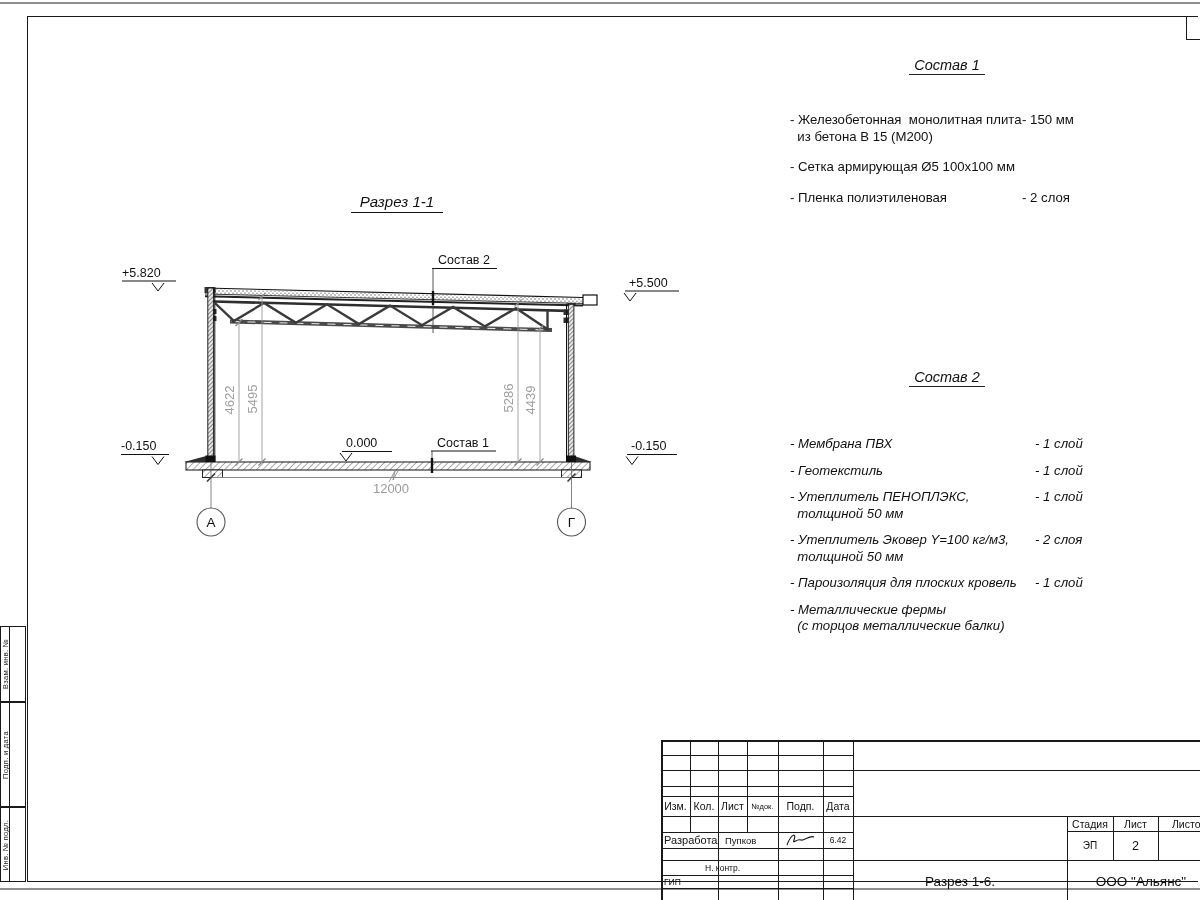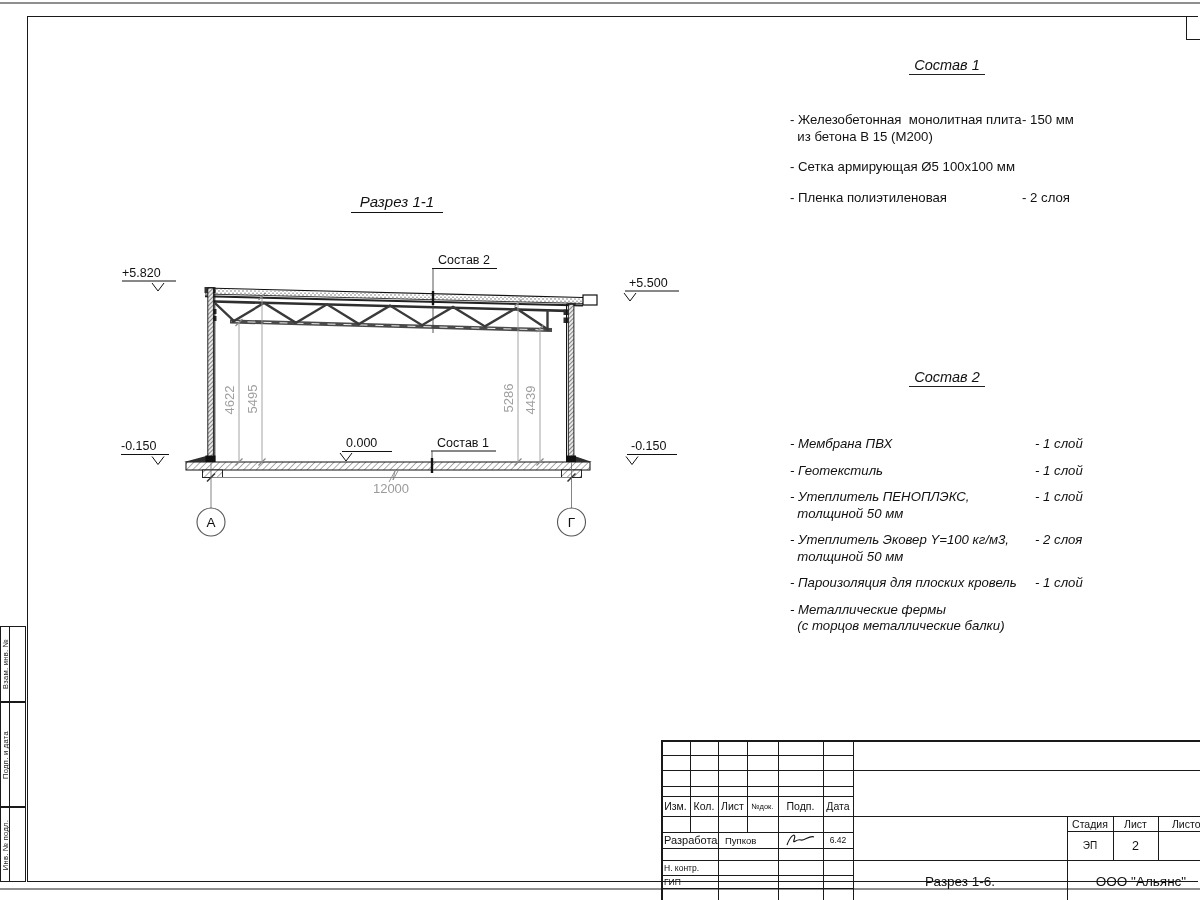--- a/index.html
+++ b/index.html
@@ -278,21 +278,21 @@
     <div class="tl-t" style="left:117px;top:56px;width:45px;height:20px;font-size:10.5px;">Подп.</div>
     <div class="tl-t" style="left:162px;top:56px;width:30px;height:20px;font-size:10.5px;">Дата</div>
 
     <div class="tl-t left-al" style="left:3px;top:92px;width:54px;height:16px;font-size:11px;">Разработал</div>
     <div class="tl-t left-al" style="left:64px;top:92px;width:53px;height:16px;font-size:9.5px;">Пупков</div>
     <svg class="abs" style="left:122px;top:92px;" width="36" height="16" viewBox="0 0 36 16">
       <path d="M4,13 C8,2 14,0 11,8 C9,13 14,6 18,8 C21,9 27,3 31,5" stroke="#111" stroke-width="1.1" fill="none"></path>
     </svg>
     <div class="tl-t" style="left:162px;top:92px;width:30px;height:16px;font-size:8.5px;">6.42</div>
 
-    <div class="tl-t left-al" style="left:3px;top:120px;width:54px;height:15px;font-size:8.5px;">Н. контр.</div>
+    <div class="tl-t left-al" style="left:3px;top:120px;width:54px;height:15px;font-size:8.5px;padding-left:41px;">Н. контр.</div>
     <div class="tl-t left-al" style="left:3px;top:135px;width:54px;height:13px;font-size:8.5px;">ГИП</div>
 
     <div class="tl-t" style="left:406px;top:76px;width:46px;height:15px;font-size:10.5px;">Стадия</div>
     <div class="tl-t" style="left:452px;top:76px;width:45px;height:15px;font-size:10.5px;">Лист</div>
     <div class="tl-t" style="left:497px;top:76px;width:62px;height:15px;font-size:10.5px;">Листов</div>
     <div class="tl-t" style="left:406px;top:91px;width:46px;height:29px;font-size:10px;">ЭП</div>
     <div class="tl-t" style="left:452px;top:91px;width:45px;height:29px;font-size:12.5px;">2</div>
 
     <div class="tl-t" style="left:192px;top:120px;width:214px;height:43px;font-size:13.5px;">Разрез 1-6.</div>
     <div class="tl-t" style="left:406px;top:120px;width:148px;height:43px;font-size:13.5px;">ООО "Альянс"</div>

